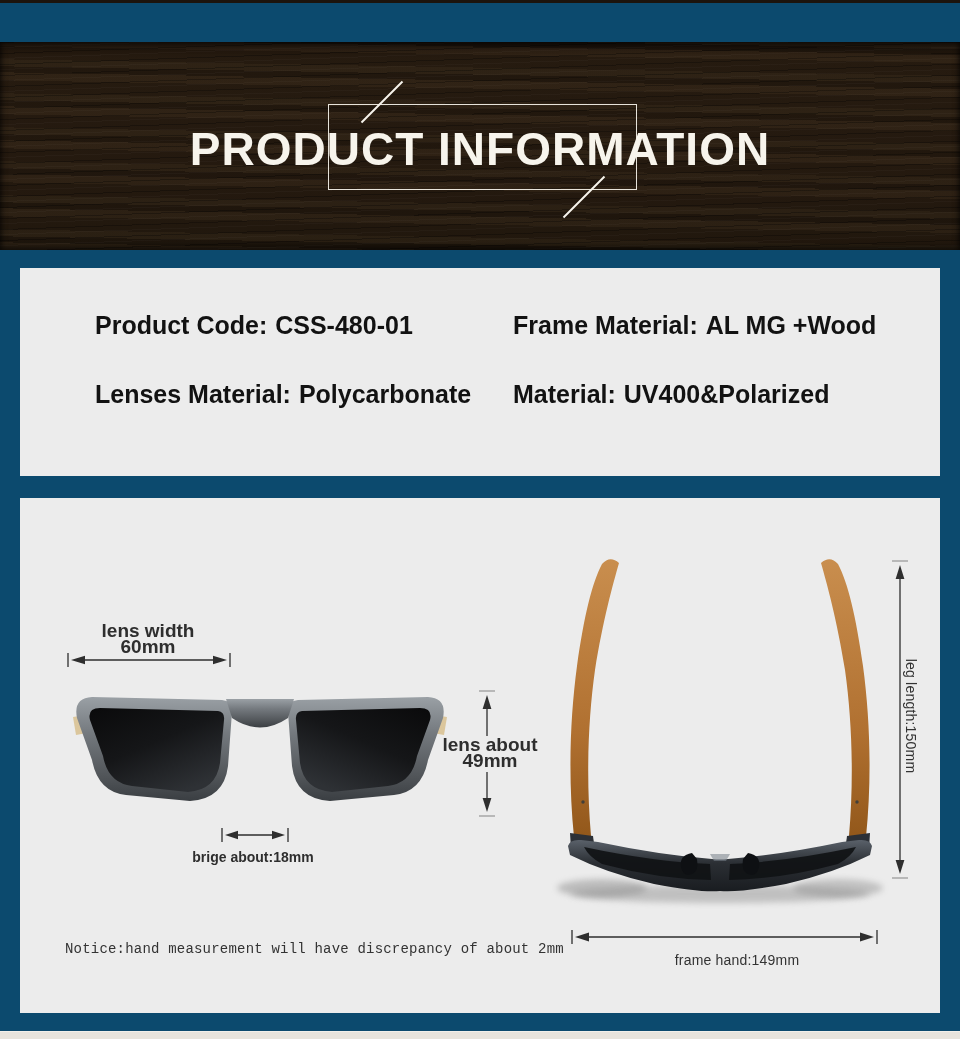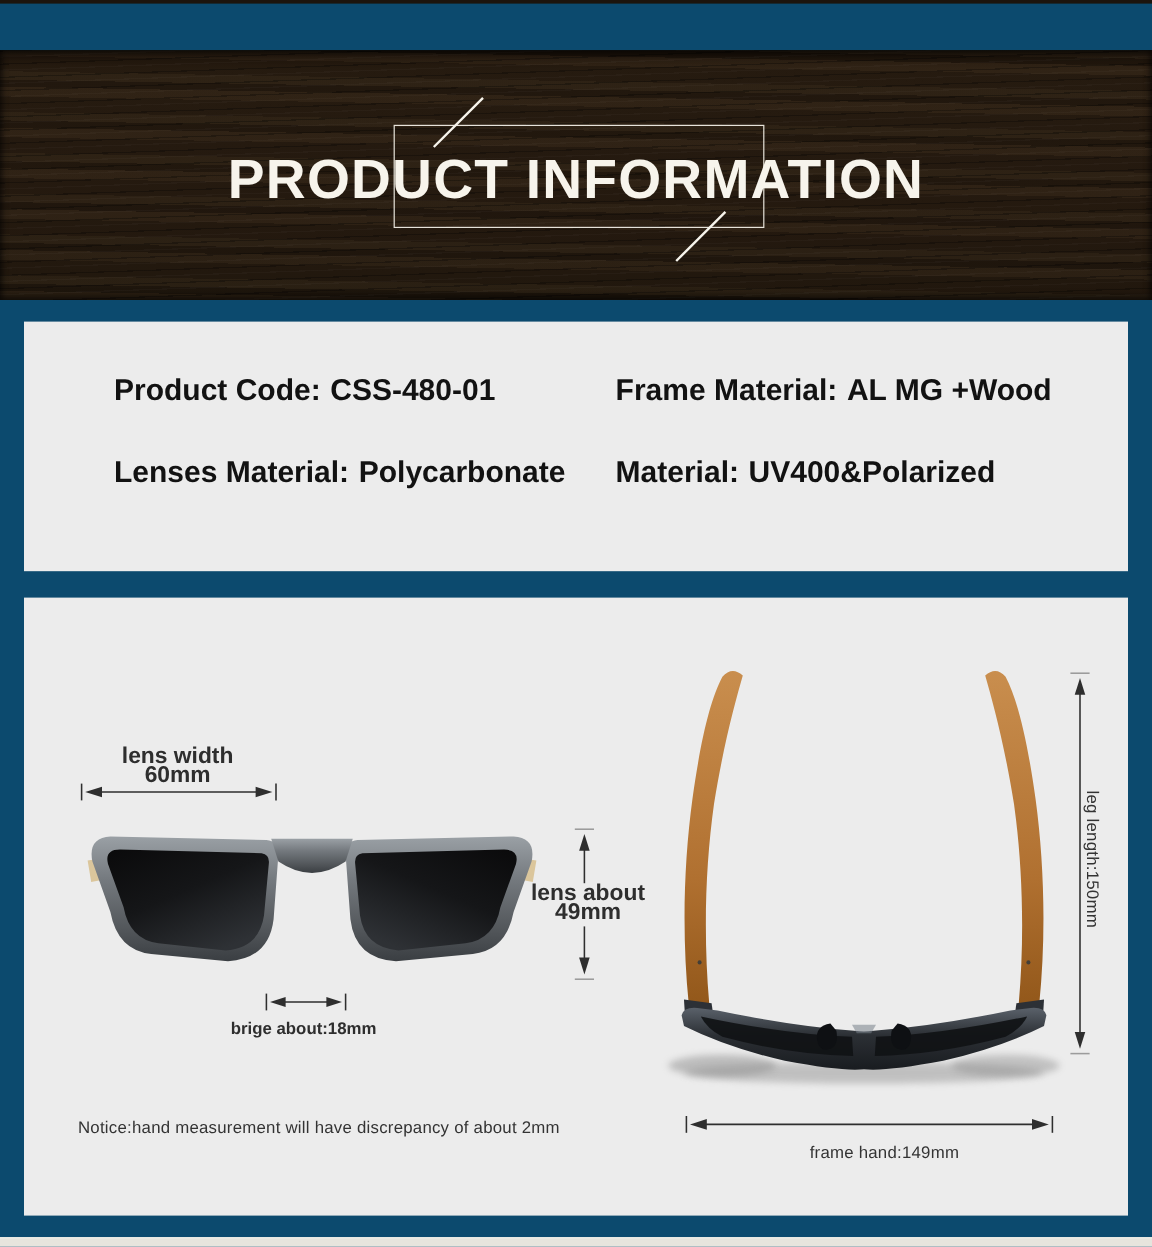--- a/index.html
+++ b/index.html
@@ -43,21 +43,21 @@
   
   .dim-label{position:absolute;text-align:center;font-size:19px;line-height:16px;
     font-weight:700;color:#2e2e2e;}
   .dim-note{position:absolute;font-size:14px;font-weight:400;color:#333;letter-spacing:.2px;}
   .lens-width-label{left:48px;top:125px;width:160px;}
   .lens-high-label{left:400px;top:239px;width:140px;}
   .bridge-label{left:133px;top:351px;width:200px;font-size:14px;}
   .leg-length-label{left:816px;top:210px;width:150px;height:16px;text-align:center;
     transform:rotate(90deg);}
   .frame-width-label{left:617px;top:454px;width:200px;text-align:center;}
-  .notice-text{left:45px;top:433px;white-space:nowrap;}
+  .notice-text{left:45px;top:443px;white-space:nowrap;font-family:Liberation Mono, monospace;}
 
   .front-svg{position:absolute;left:20px;top:62px;}
   .top-svg{position:absolute;left:520px;top:52px;}
   svg line{stroke-width:1.3;}
 </style>
 </head>
 <body>
 
 <div class="page">
 

